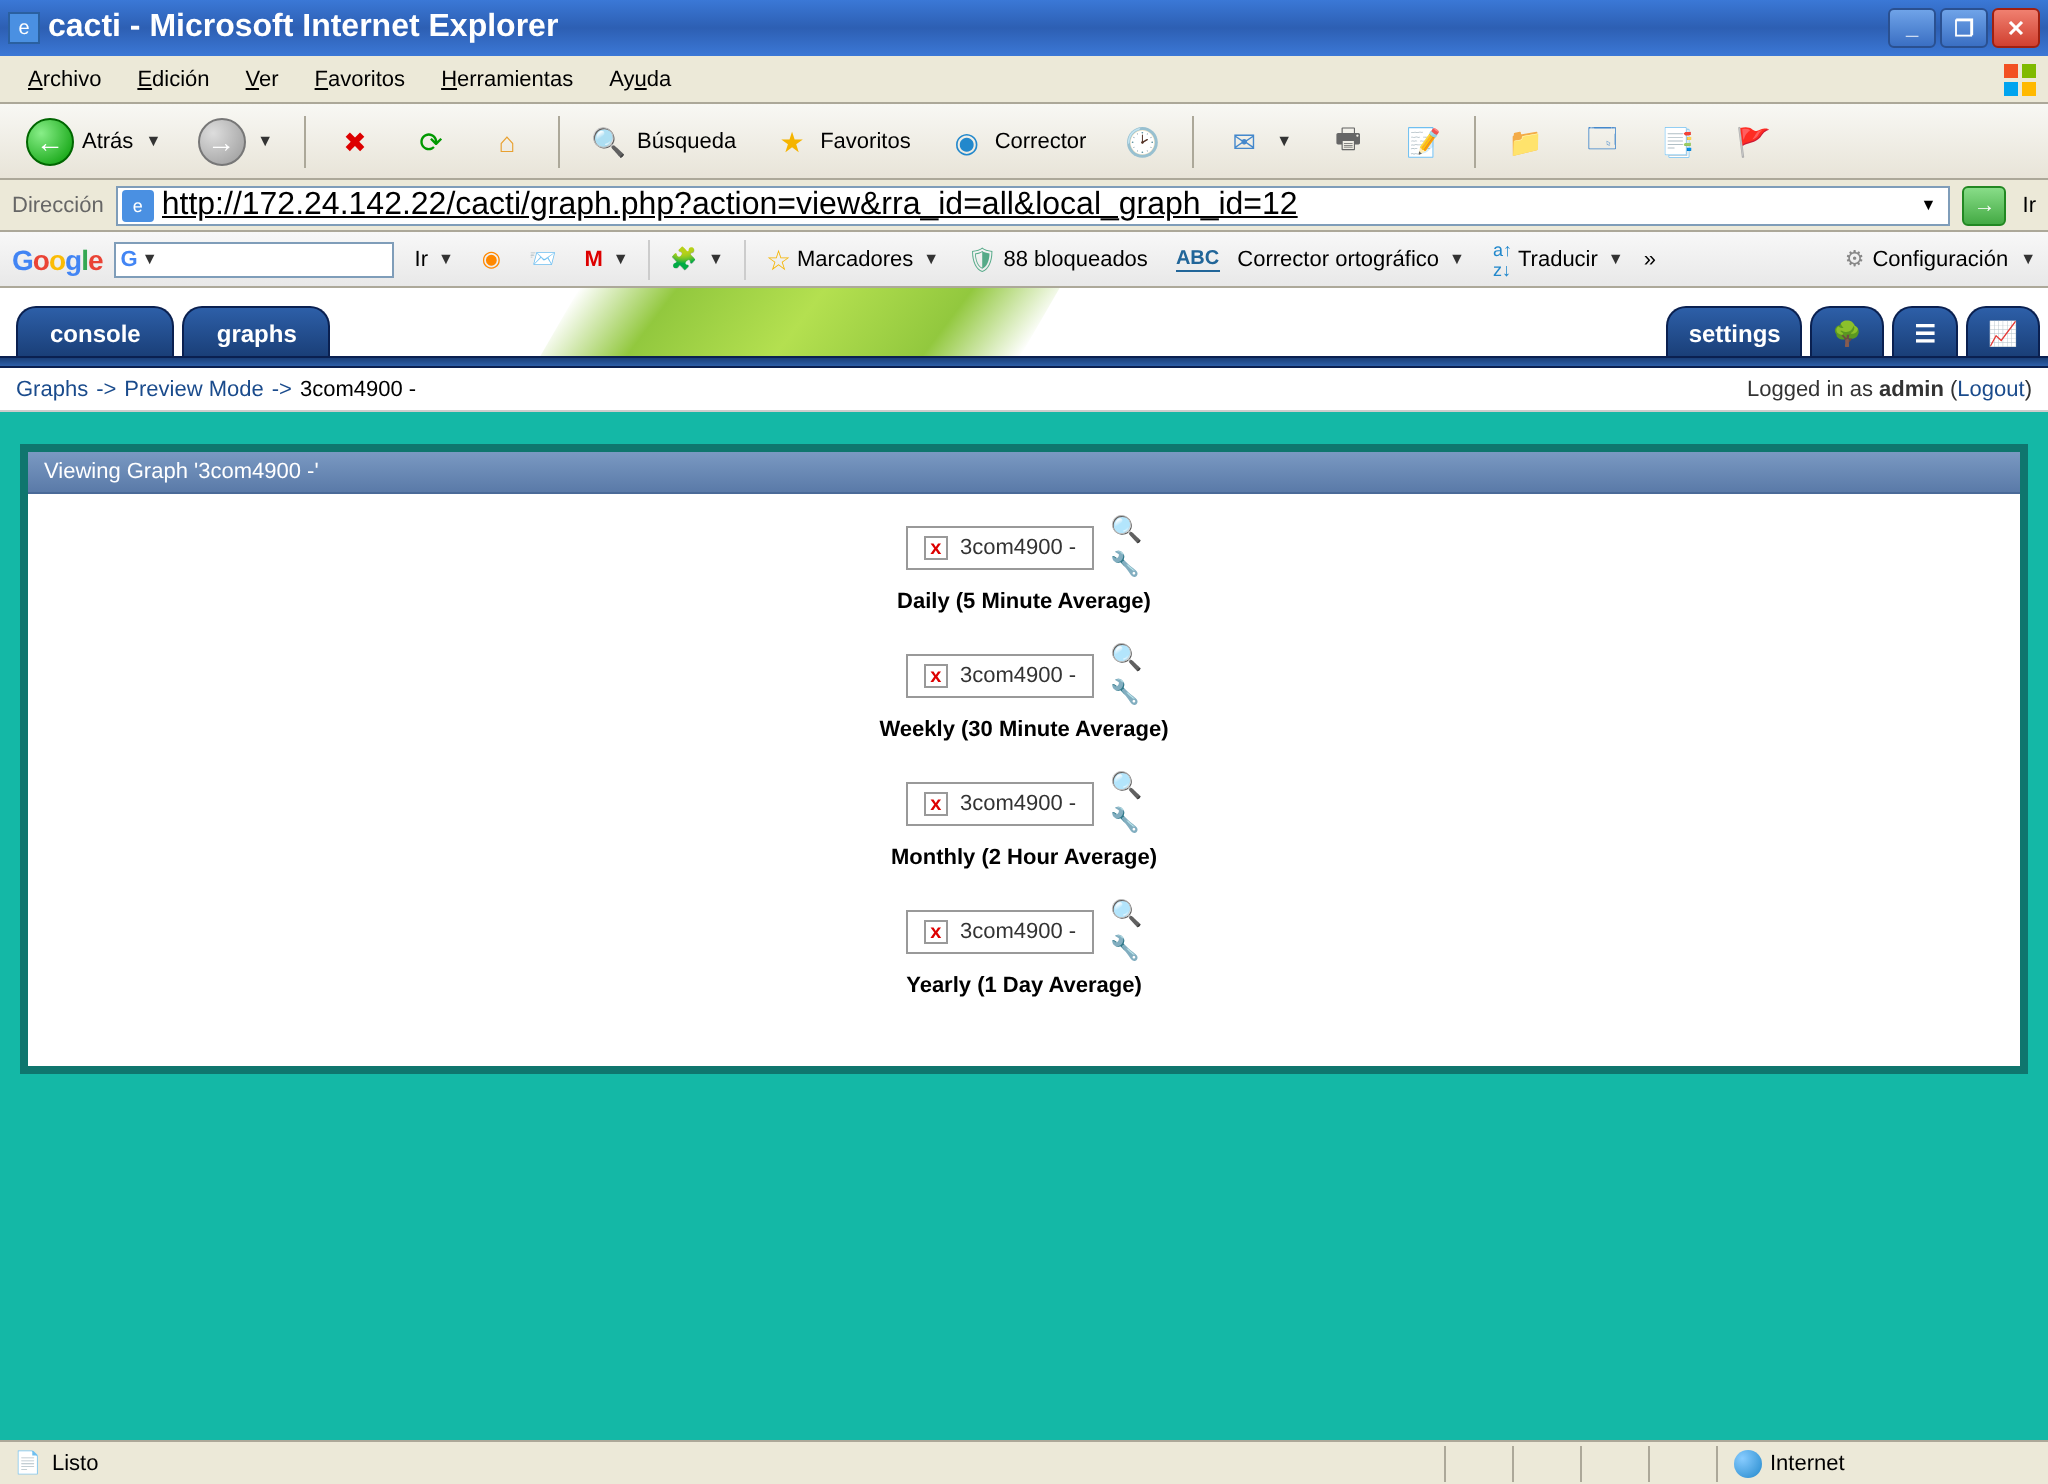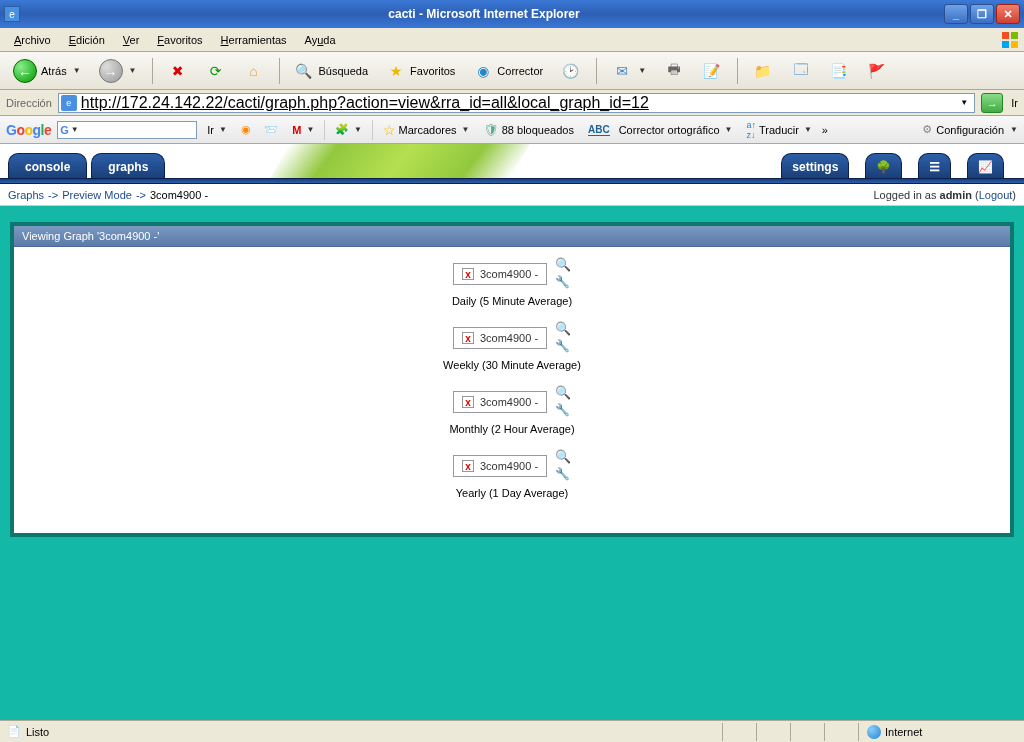--- a/index.html
+++ b/index.html
@@ -1,21 +1,21 @@
 <!DOCTYPE html>
 <html><head>
 <meta charset="utf-8">
 <style>
 * { box-sizing: border-box; margin: 0; padding: 0; }
 body { font-family: Tahoma, Arial, sans-serif; font-size: 11px; background: #ece9d8; width: 1024px; height: 742px; overflow: hidden; position: relative; }
 
 
 .titlebar { height: 28px; background: linear-gradient(to bottom, #3b78d6 0%, #2d5fb3 50%, #3b78d6 100%); display: flex; align-items: center; padding: 0 4px; color: #fff; }
 .titlebar-icon { width: 16px; height: 16px; background: #4a90e2; border: 1px solid #2a60a0; margin-right: 4px; font-size: 10px; display:flex; align-items:center; justify-content:center; }
-.titlebar-text { font-weight: bold; font-size: 12px; flex: 1; text-align: center; }
+.titlebar-text { font-weight: bold; font-size: 16px; flex: 1; }
 .win-btns { display: flex; gap: 2px; }
 .win-btn { width: 24px; height: 20px; background: linear-gradient(to bottom, #6fa3e8, #3a6fc3); border: 1px solid #2a5090; border-radius: 3px; display:flex; align-items:center; justify-content:center; color:#fff; font-weight:bold; font-size:11px; cursor:pointer; }
 .win-btn.close { background: linear-gradient(to bottom, #f08070, #d04030); border-color:#a02010; }
 
 
 .menubar { height: 24px; background: #ece9d8; border-bottom: 1px solid #aca899; display: flex; align-items: center; padding: 0 6px; gap: 2px; position: relative; }
 .menu-item { padding: 2px 8px; cursor: pointer; }
 .menu-item .ul { text-decoration: underline; }
 .win-logo { position:absolute; right:4px; top:2px; width:20px; height:20px; }
 .win-logo svg { width:20px; height:20px; }
@@ -53,21 +53,21 @@
 .abc { color:#269; font-weight:bold; font-size:10px; border-bottom:1px solid #269; }
 .more-g { font-size:11px; cursor:pointer; }
 .gconf { margin-left:auto; display:flex; align-items:center; gap:4px; cursor:pointer; }
 
 
 .content { position:absolute; top:144px; left:0; right:0; bottom:22px; background:#14b8a6; overflow:auto; }
 .cacti-hdr { height:34px; position:relative; background:#fff; }
 .cacti-swoosh { position:absolute; left:280px; top:0; width:240px; height:34px; background:linear-gradient(100deg, transparent 0%, #92c83e 20%, #b4e050 50%, #92c83e 80%, transparent 100%); transform:skewX(-30deg); }
 .cacti-tabs { position:absolute; left:8px; bottom:0; display:flex; gap:4px; }
 .cacti-tab { background:linear-gradient(to bottom,#2d5fa8,#1a3f78); color:#fff; padding:6px 16px 4px; border-radius:10px 10px 0 0; font-size:12px; font-weight:bold; cursor:pointer; border:1px solid #0a2050; border-bottom:none; }
-.cacti-right-tabs { position:absolute; right:20px; bottom:0; display:flex; gap:16px; }
+.cacti-right-tabs { position:absolute; right:4px; bottom:0; display:flex; gap:4px; }
 .cacti-rtab { background:linear-gradient(to bottom,#2d5fa8,#1a3f78); color:#fff; padding:6px 10px 4px; border-radius:10px 10px 0 0; font-size:12px; font-weight:bold; cursor:pointer; border:1px solid #0a2050; border-bottom:none; display:flex; align-items:center; justify-content:center; min-width:28px; }
 .cacti-underbar { height:6px; background:linear-gradient(to bottom,#1a3f78,#2d5fa8); border-top:1px solid #0a2050; border-bottom:1px solid #0a2050; }
 .breadcrumb-row { height:22px; background:#fff; border-bottom:1px solid #ccc; display:flex; align-items:center; padding:0 8px; font-size:11px; }
 .breadcrumb-row a { color:#1a4b8c; text-decoration:none; }
 .breadcrumb-row .sep-bc { color:#1a4b8c; margin:0 4px; }
 .login-status { margin-left:auto; color:#333; }
 .login-status a { color:#1a4b8c; }
 .login-status b { font-weight:bold; }
 
 .main-panel { margin:16px 10px; border:4px solid #0f766e; }
@@ -75,21 +75,21 @@
 .panel-body { background:#fff; padding:10px 0 20px; }
 
 .graph-row { display:flex; flex-direction:column; align-items:center; margin-bottom:14px; }
 .graph-line { display:flex; align-items:center; gap:8px; }
 .graph-box { border:1px solid #999; background:#fff; padding:4px 8px; display:flex; align-items:center; gap:6px; min-width:80px; }
 .broken-img { width:12px; height:12px; border:1px solid #999; display:flex; align-items:center; justify-content:center; color:#d00; font-size:10px; font-weight:bold; background:#fff; }
 .graph-label { font-size:11px; color:#333; }
 .graph-icons { display:flex; flex-direction:column; gap:2px; }
 .mag-icon { width:16px; height:16px; color:#3a7ac0; cursor:pointer; font-size:13px; }
 .wrench-icon { width:16px; height:16px; color:#999; cursor:pointer; font-size:12px; }
-.graph-caption { font-size:11px; font-weight:normal; text-align:left; margin-top:4px; color:#000; }
+.graph-caption { font-size:11px; font-weight:bold; text-align:left; margin-top:4px; color:#000; }
 
 
 .statusbar { position:absolute; bottom:0; left:0; right:0; height:22px; background:#ece9d8; border-top:1px solid #aca899; display:flex; align-items:center; padding:0 6px; font-size:11px; }
 .status-icon { width:16px; height:16px; margin-right:4px; display:flex; align-items:center; justify-content:center; }
 .status-panes { margin-left:auto; display:flex; align-items:center; gap:4px; }
 .status-pane { border-left:1px solid #aca899; height:18px; padding:0 8px; display:flex; align-items:center; gap:4px; }
 .globe-sm { width:14px; height:14px; border-radius:50%; background:radial-gradient(circle at 30% 30%, #8cf, #28c); }
 </style>
 </head>
 <body>

